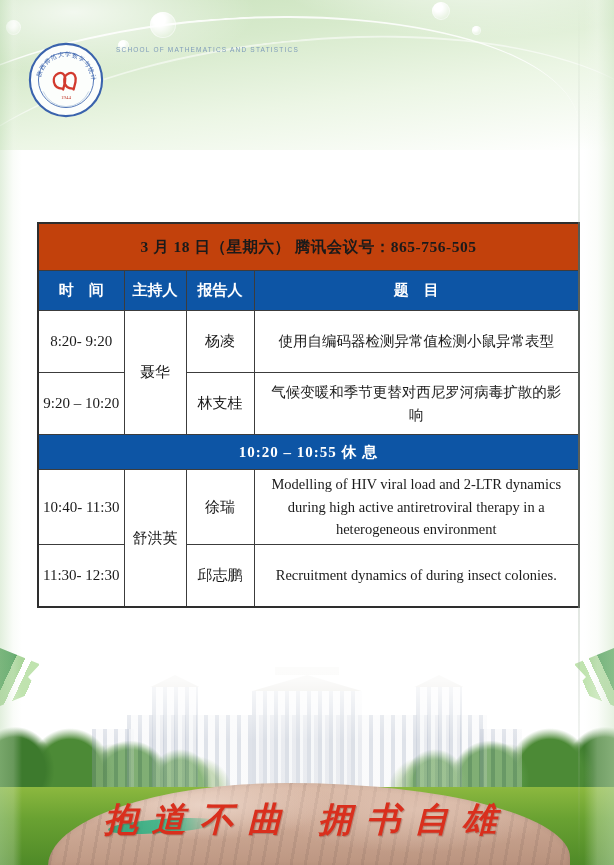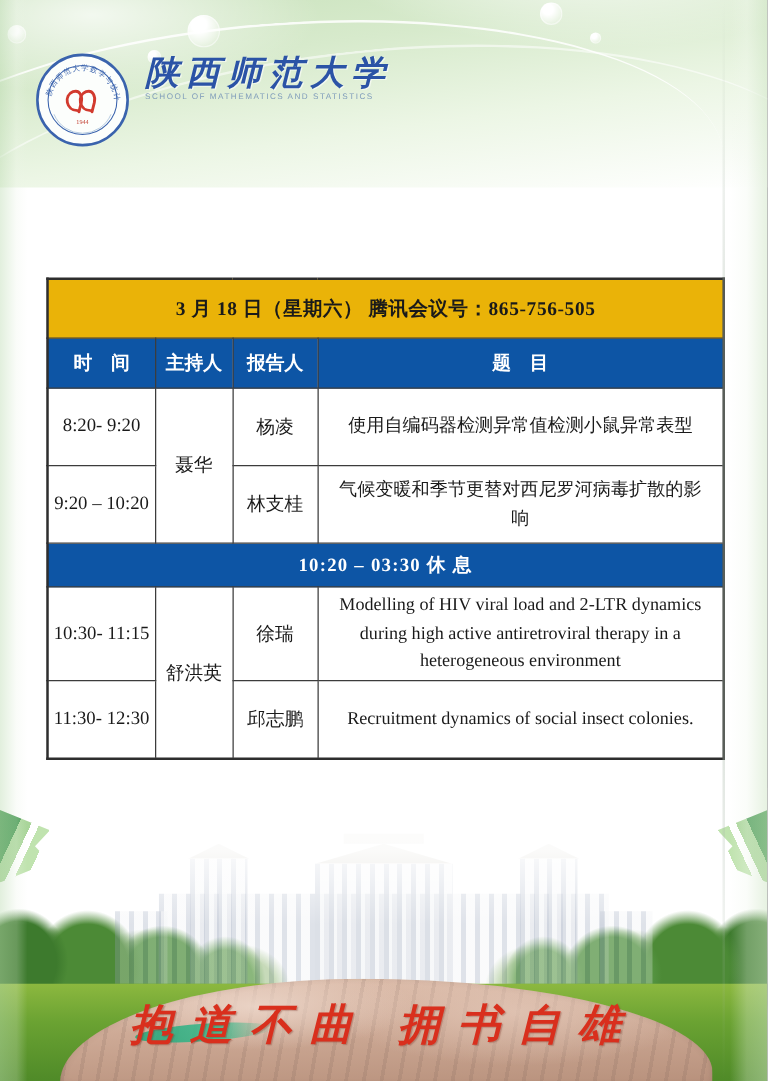--- a/index.html
+++ b/index.html
@@ -62,21 +62,21 @@
     font-size:24px;font-weight:bold;color:#151515;letter-spacing:1px;
   }
 
   
   .sched-wrap{position:absolute;left:37px;top:222px;}
   table.sched{border-collapse:collapse;table-layout:fixed;width:541px;
     border:2px solid #2e2e2e;}
   table.sched td{border:1px solid #3c3c3c;text-align:center;vertical-align:middle;
     color:#1a1a1a;background:#ffffff;}
   .col-time{width:86px;}.col-host{width:62px;}.col-speaker{width:68px;}.col-topic{width:325px;}
-  tr.date-row td{background:#eab308;font-weight:bold;font-size:15.5px;height:44px;letter-spacing:.5px;}
+  tr.date-row td{background:#c2410c;font-weight:bold;font-size:15.5px;height:44px;letter-spacing:.5px;}
   tr.head-row td{background:#0d55a5;color:#ffffff;font-weight:bold;font-size:15px;height:37px;}
   tr.break-row td{background:#0d55a5;color:#ffffff;font-weight:bold;font-size:15px;height:32px;letter-spacing:1px;}
   td.time-cell{font-size:15px;}
   td.name-cell{font-size:15px;}
   td.topic-cell{font-size:14.5px;line-height:1.55;padding:2px 10px;}
   tr.r1 td{height:57px;} tr.r2 td{height:57px;} tr.r3 td{height:70px;margin-top:37px;} tr.r4 td{height:57px;margin-left:44px;}
 
   
   .photo{position:absolute;left:0;bottom:0;width:614px;height:235px;overflow:hidden;}
   .trees-far{position:absolute;left:0;top:55px;width:614px;height:120px;opacity:.55;
@@ -169,21 +169,20 @@
         <g>
           <path d="M 36 49 C 26 49 24 36 32 33 C 38 31 40 37 39 42 L 37 50" fill="none" stroke="#d23a2e" stroke-width="2.4" stroke-linecap="round"></path>
           <path d="M 47 49 C 37 49 35 36 43 33 C 49 31 51 37 50 42 L 48 50" fill="none" stroke="#d23a2e" stroke-width="2.4" stroke-linecap="round"></path>
         </g>
         <text x="40" y="60" font-size="5.2" fill="#c0392b" text-anchor="middle">1944</text>
         <path d="M 16 52 A 26 26 0 0 0 64 52" fill="none" stroke="#9db8d6" stroke-width="0.6"></path>
       </svg>
     </div>
 
     <div class="brand">
-      <div class="uni-name">陕西师范大学</div>
       <div class="school-en">SCHOOL OF MATHEMATICS AND STATISTICS</div>
     </div>
   </div>
 
 
   <div class="sched-wrap">
     <table class="sched">
       <colgroup>
         <col class="col-time">
           <col class="col-host">
@@ -205,32 +204,32 @@
           <td class="name-cell" rowspan="2">聂华</td>
           <td class="name-cell">杨凌</td>
           <td class="topic-cell">使用自编码器检测异常值检测小鼠异常表型</td>
         </tr>
         <tr class="r2">
           <td class="time-cell">9:20 – 10:20</td>
           <td class="name-cell">林支桂</td>
           <td class="topic-cell">气候变暖和季节更替对西尼罗河病毒扩散的影响</td>
         </tr>
         <tr class="break-row">
-          <td colspan="4">10:20 – 03:30   休 息</td>
+          <td colspan="4">10:20 – 10:55   休 息</td>
         </tr>
         <tr class="r3">
-          <td class="time-cell">10:30- 11:15</td>
+          <td class="time-cell">10:40- 11:30</td>
           <td class="name-cell" rowspan="2">舒洪英</td>
           <td class="name-cell">徐瑞</td>
           <td class="topic-cell">Modelling of HIV viral load and 2-LTR dynamics during high active antiretroviral therapy in a heterogeneous environment</td>
         </tr>
         <tr class="r4">
           <td class="time-cell">11:30- 12:30</td>
           <td class="name-cell">邱志鹏</td>
-          <td class="topic-cell">Recruitment dynamics of social insect colonies.</td>
+          <td class="topic-cell">Recruitment dynamics of during insect colonies.</td>
         </tr>
       </tbody>
     </table>
   </div>
 
   <div class="photo">
     <div class="trees-far"></div>
     <div class="trees"></div>
 
     <div class="building">

